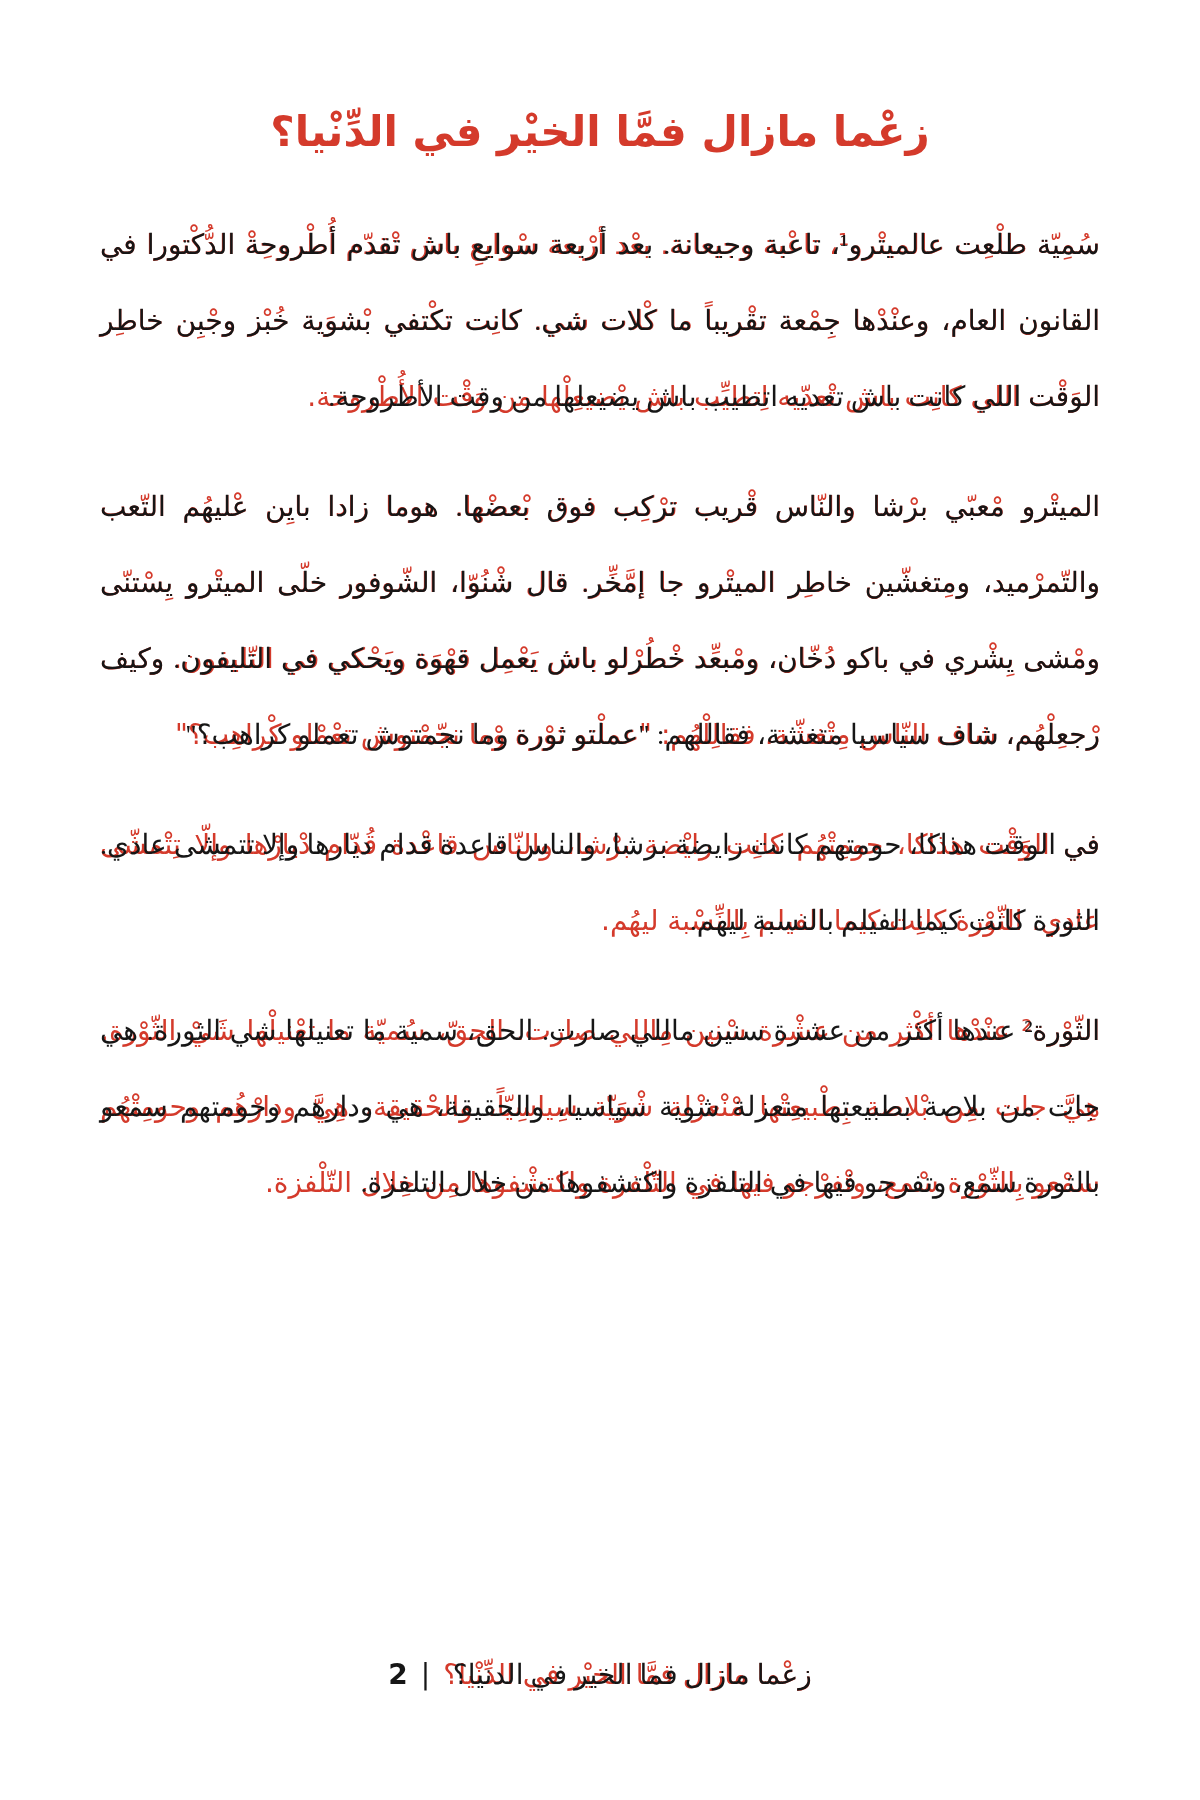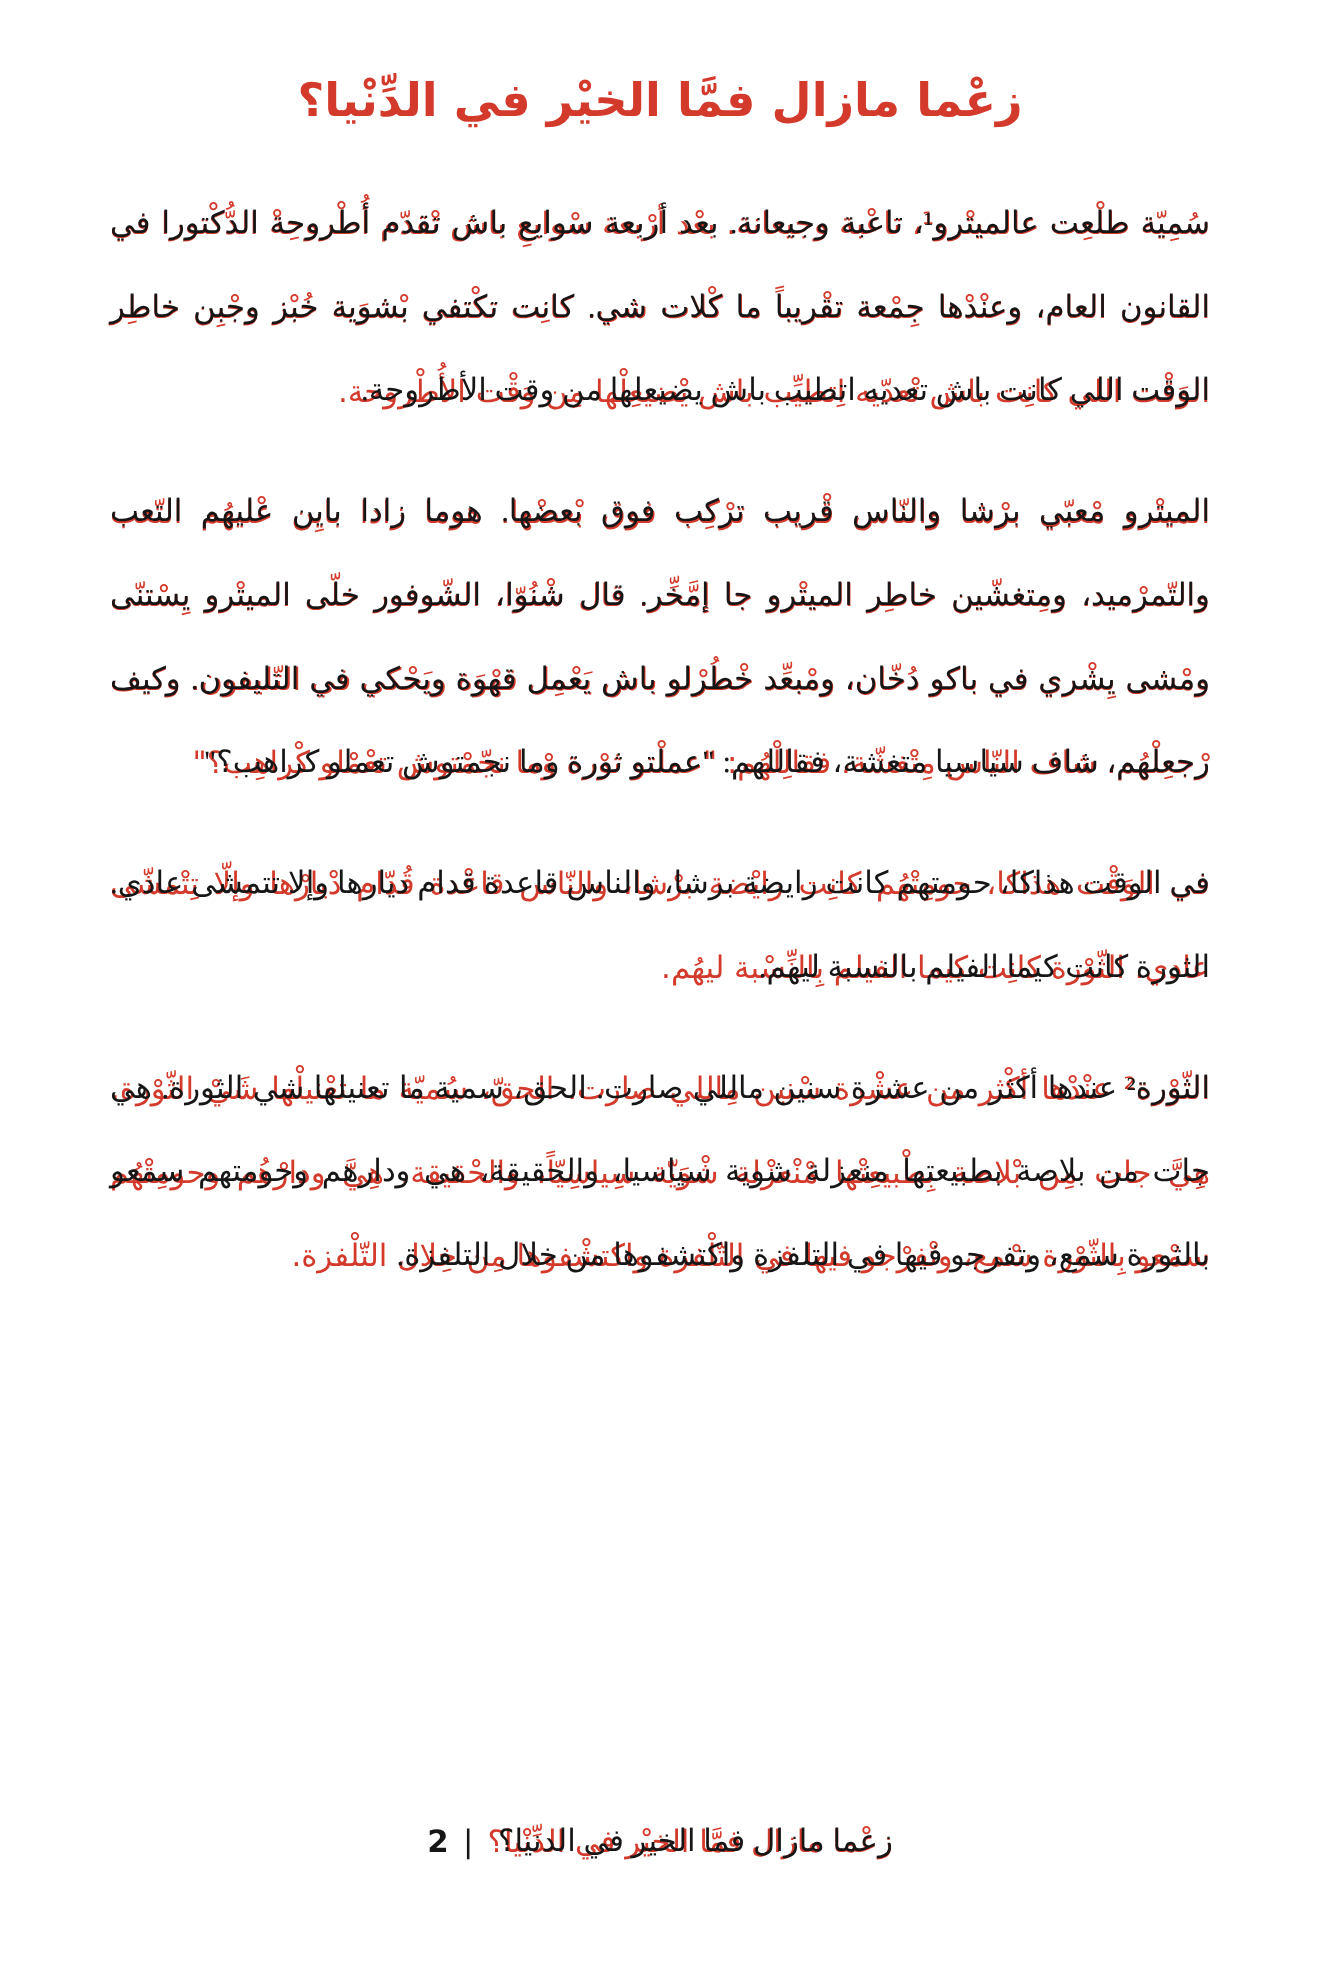--- a/index.html
+++ b/index.html
@@ -8,21 +8,21 @@
     height: 1800px;
     background: var(--background, #ffffff);
     font-family: "DejaVu Sans", sans-serif;
     direction: rtl;
   }
   .page {
     position: relative;
     box-sizing: border-box;
     width: 100%;
     height: 100%;
-    padding: 59px 100px 0;
+    padding: 100px 100px 0;
     overflow: hidden;
   }
   .title {
     margin: 0 0 44px;
     text-align: center;
     font-size: 42px;
     font-weight: bold;
     color: var(--accent-red, #d43a2b);
     line-height: 1.5;
   }

